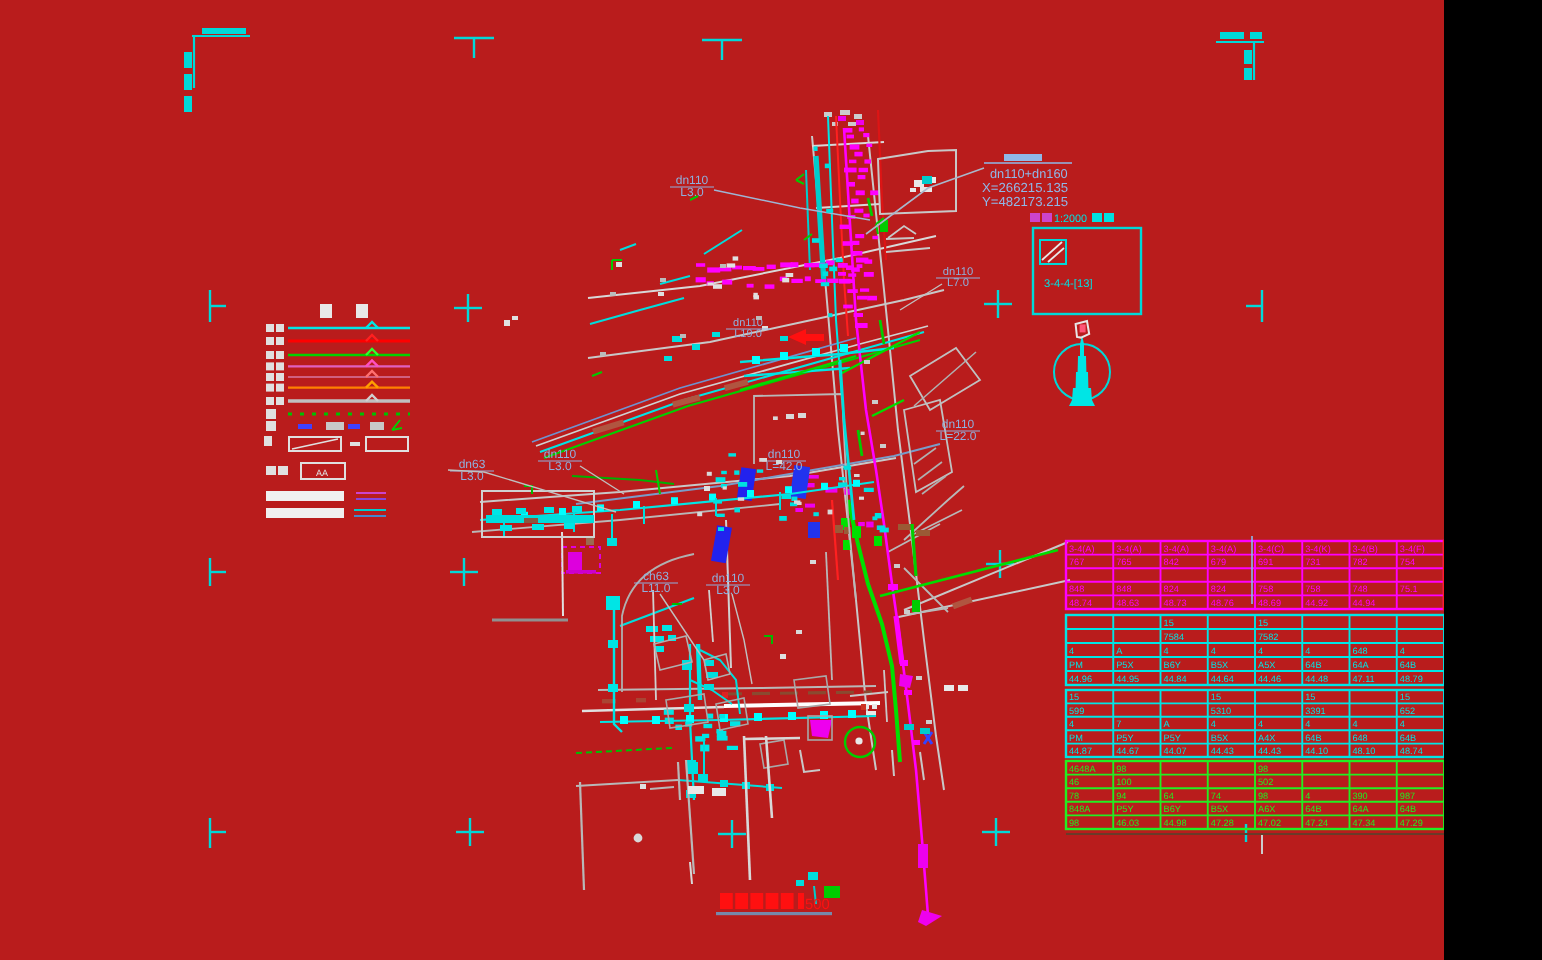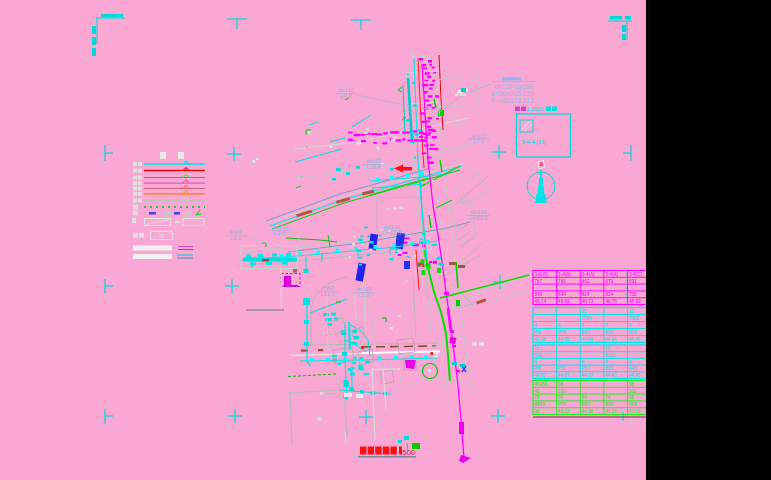--- a/index.html
+++ b/index.html
@@ -1,15 +1,15 @@
 <!DOCTYPE html>
 <html><head><meta charset="utf-8">
 <style>
 html,body{margin:0;padding:0;background:#000;}
-#sheet{position:relative;width:646px;height:480px;background:#f9a8d4;overflow:hidden;}
+#sheet{position:relative;width:722px;height:480px;background:#b91c1c;overflow:hidden;}
 svg{position:absolute;left:0;top:0;}
 text{font-family:"Liberation Sans",sans-serif;}
 </style></head>
 <body>
 
 <div id="sheet">
 <svg width="771" height="480" viewBox="0 0 771 480">
 
 <g stroke="#00d8d8" stroke-width="1.1" fill="none">
         <line x1="96" y1="18" x2="125" y2="18"></line>

